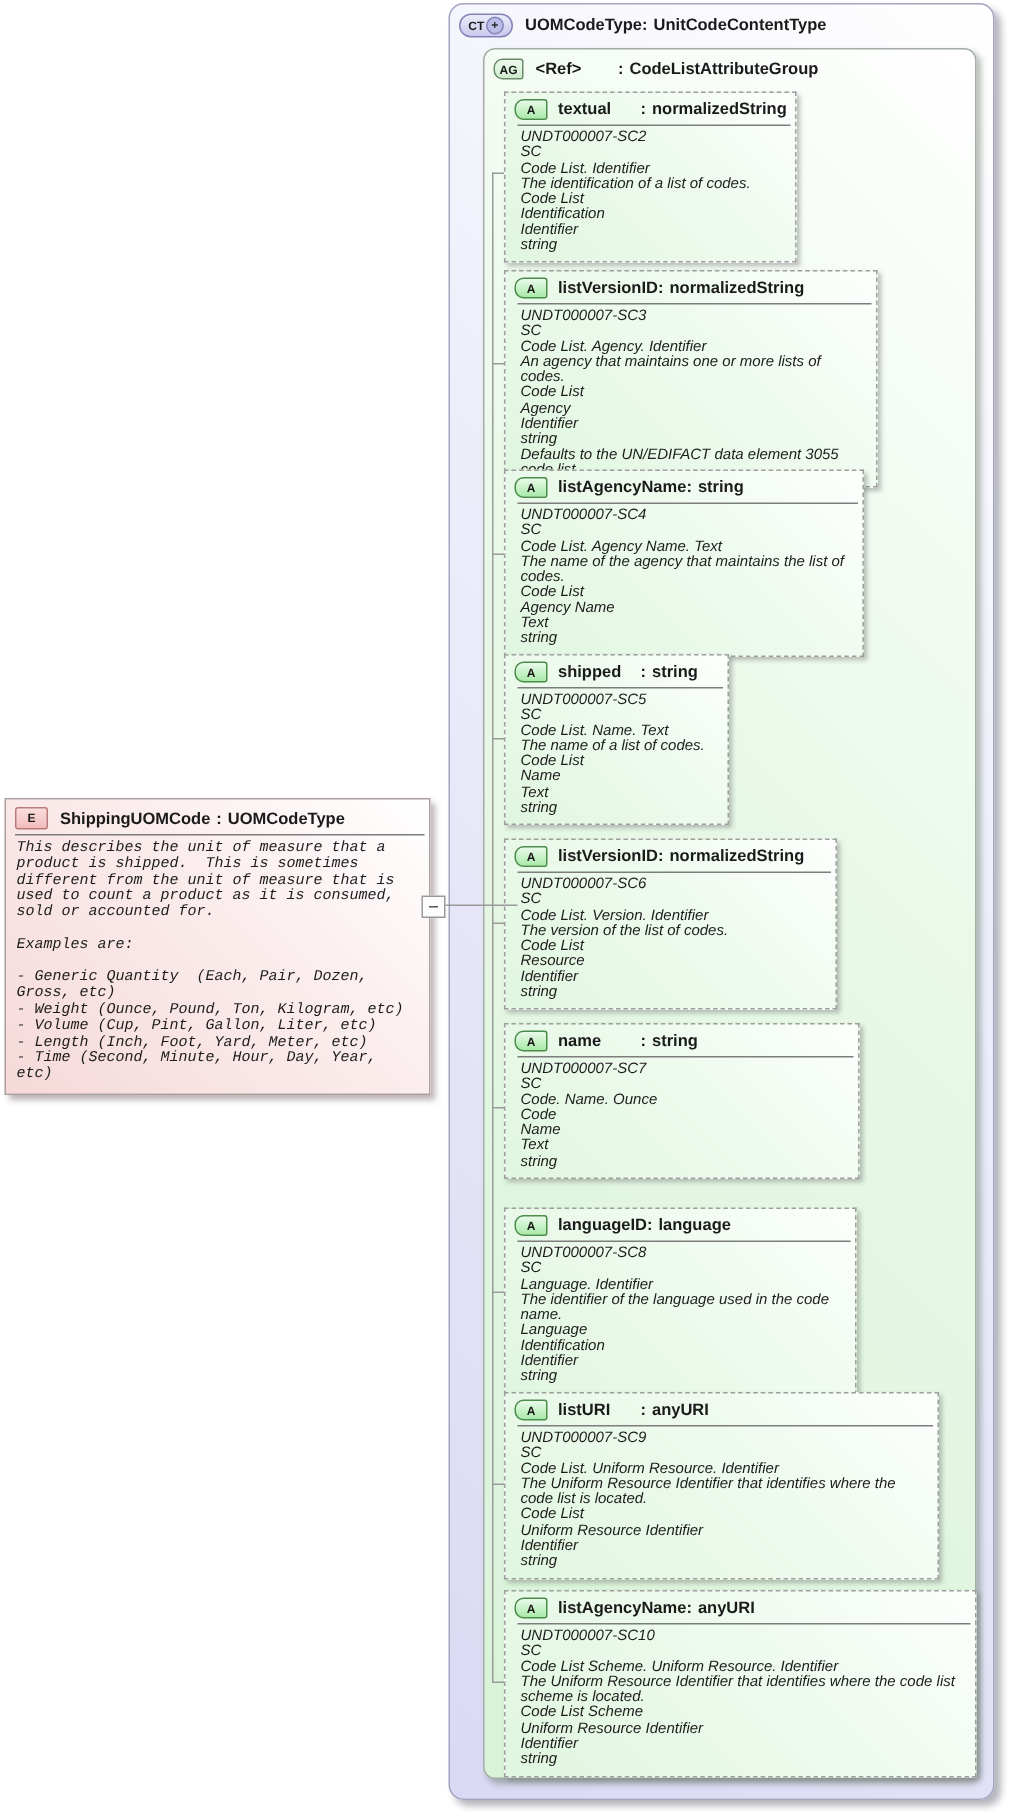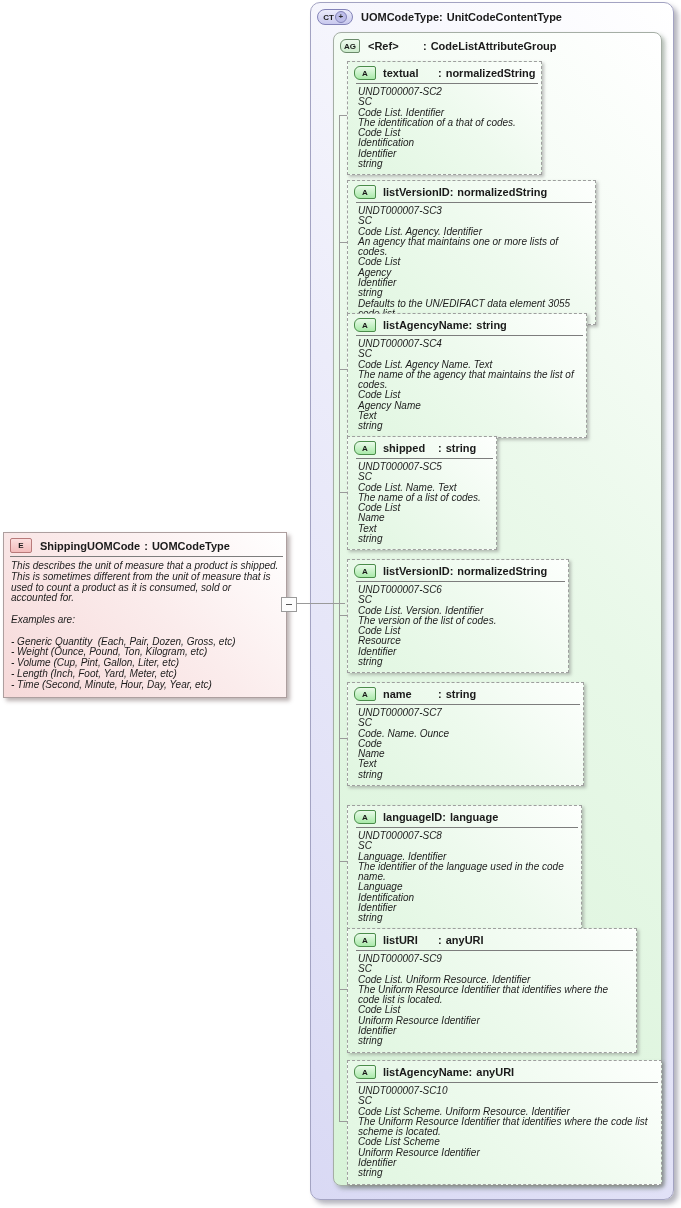--- a/index.html
+++ b/index.html
@@ -1,20 +1,20 @@
 <!DOCTYPE html>
 <html><head>
 <meta charset="utf-8">
 <style>
   html,body{margin:0;padding:0;background:#ffffff;}
   .diagram{position:relative;width:681px;height:1208px;background:#ffffff;
            font-family:"Liberation Sans",sans-serif;overflow:hidden;}
 
   
-  .ct-box{position:absolute;left:310px;top:2px;width:362px;height:1196px;
+  .ct-box{position:absolute;left:299px;top:2px;width:362px;height:1196px;
           border:1px solid #a3a3c2;border-radius:10px;
           background:linear-gradient(225deg,#ffffff 0%,#ececfa 45%,#d9d9f4 100%);
           box-shadow:4px 4px 5px rgba(90,90,110,0.45);}
   .ag-box{position:absolute;left:22px;top:29px;width:327px;height:1152px;
           border:1px solid #a5aea5;border-radius:8px;
           background:linear-gradient(225deg,#ffffff 0%,#e8f8e8 45%,#d8f3d8 100%);
           box-shadow:3px 3px 4px rgba(90,110,90,0.45);}
 
   
   .hdr{display:flex;align-items:center;padding:6px 6px 0 6px;
@@ -47,21 +47,21 @@
            line-height:10.3px;color:#1c1c1c;white-space:pre-wrap;}
   .details .detail-line{min-height:10px;}
 
   
   .elem-box{position:absolute;left:3px;top:532px;width:282px;
             border:1px solid #ad9f9f;
             background:linear-gradient(225deg,#ffffff 0%,#fbecec 45%,#f6d9d9 100%);
             box-shadow:3px 3px 4px rgba(110,90,90,0.45);}
   .elem-box .hdr{padding:5px 6px 0 6px;}
   .elem-box .hsep{margin:3px 3px 1px 6px;}
-  .elem-box .details{padding:3px 7px 6px 7px;line-height:10.8px;}
+  .elem-box .details{padding:3px 7px 6px 7px;line-height:10.8px;font-family:Liberation Mono, monospace;}
 
   
   .line{position:absolute;background:#9a9a9a;}
   .collapse-box{position:absolute;left:281px;top:597px;width:14px;height:13px;
                 border:1px solid #9a9a9a;background:#fdfdfd;z-index:4;
                 display:flex;align-items:center;justify-content:center;}
   .minus-glyph{width:6px;height:0;border-top:1px solid #555;}
   .main-line{left:295px;top:603px;width:50px;height:1px;z-index:3;}
   .spine{left:5px;top:82px;width:1px;height:1007px;}
   .stub{left:5px;width:9px;height:1px;}
@@ -102,21 +102,21 @@
       <div class="line stub" style="top:1088px"></div>
 
       <div class="attr-box" style="top:28px;width:193px">
         <div class="hdr">
           <span class="badge a-badge">A</span>
           <span class="name">textual</span>
           <span class="colon">:</span>
           <span>normalizedString</span>
         </div>
         <div class="hsep"></div>
-        <div class="details"><div class="detail-line">UNDT000007-SC2</div><div class="detail-line">SC</div><div class="detail-line">Code List. Identifier</div><div class="detail-line">The identification of a that of codes.</div><div class="detail-line">Code List</div><div class="detail-line">Identification</div><div class="detail-line">Identifier</div><div class="detail-line">string</div></div>
+        <div class="details"><div class="detail-line">UNDT000007-SC2</div><div class="detail-line">SC</div><div class="detail-line">Code List. Identifier</div><div class="detail-line">The identification of a list of codes.</div><div class="detail-line">Code List</div><div class="detail-line">Identification</div><div class="detail-line">Identifier</div><div class="detail-line">string</div></div>
       </div>
 
       <div class="attr-box" style="top:147px;width:247px">
         <div class="hdr">
           <span class="badge a-badge">A</span>
           <span class="name">listVersionID</span>
           <span class="colon">:</span>
           <span>normalizedString</span>
         </div>
         <div class="hsep"></div>

